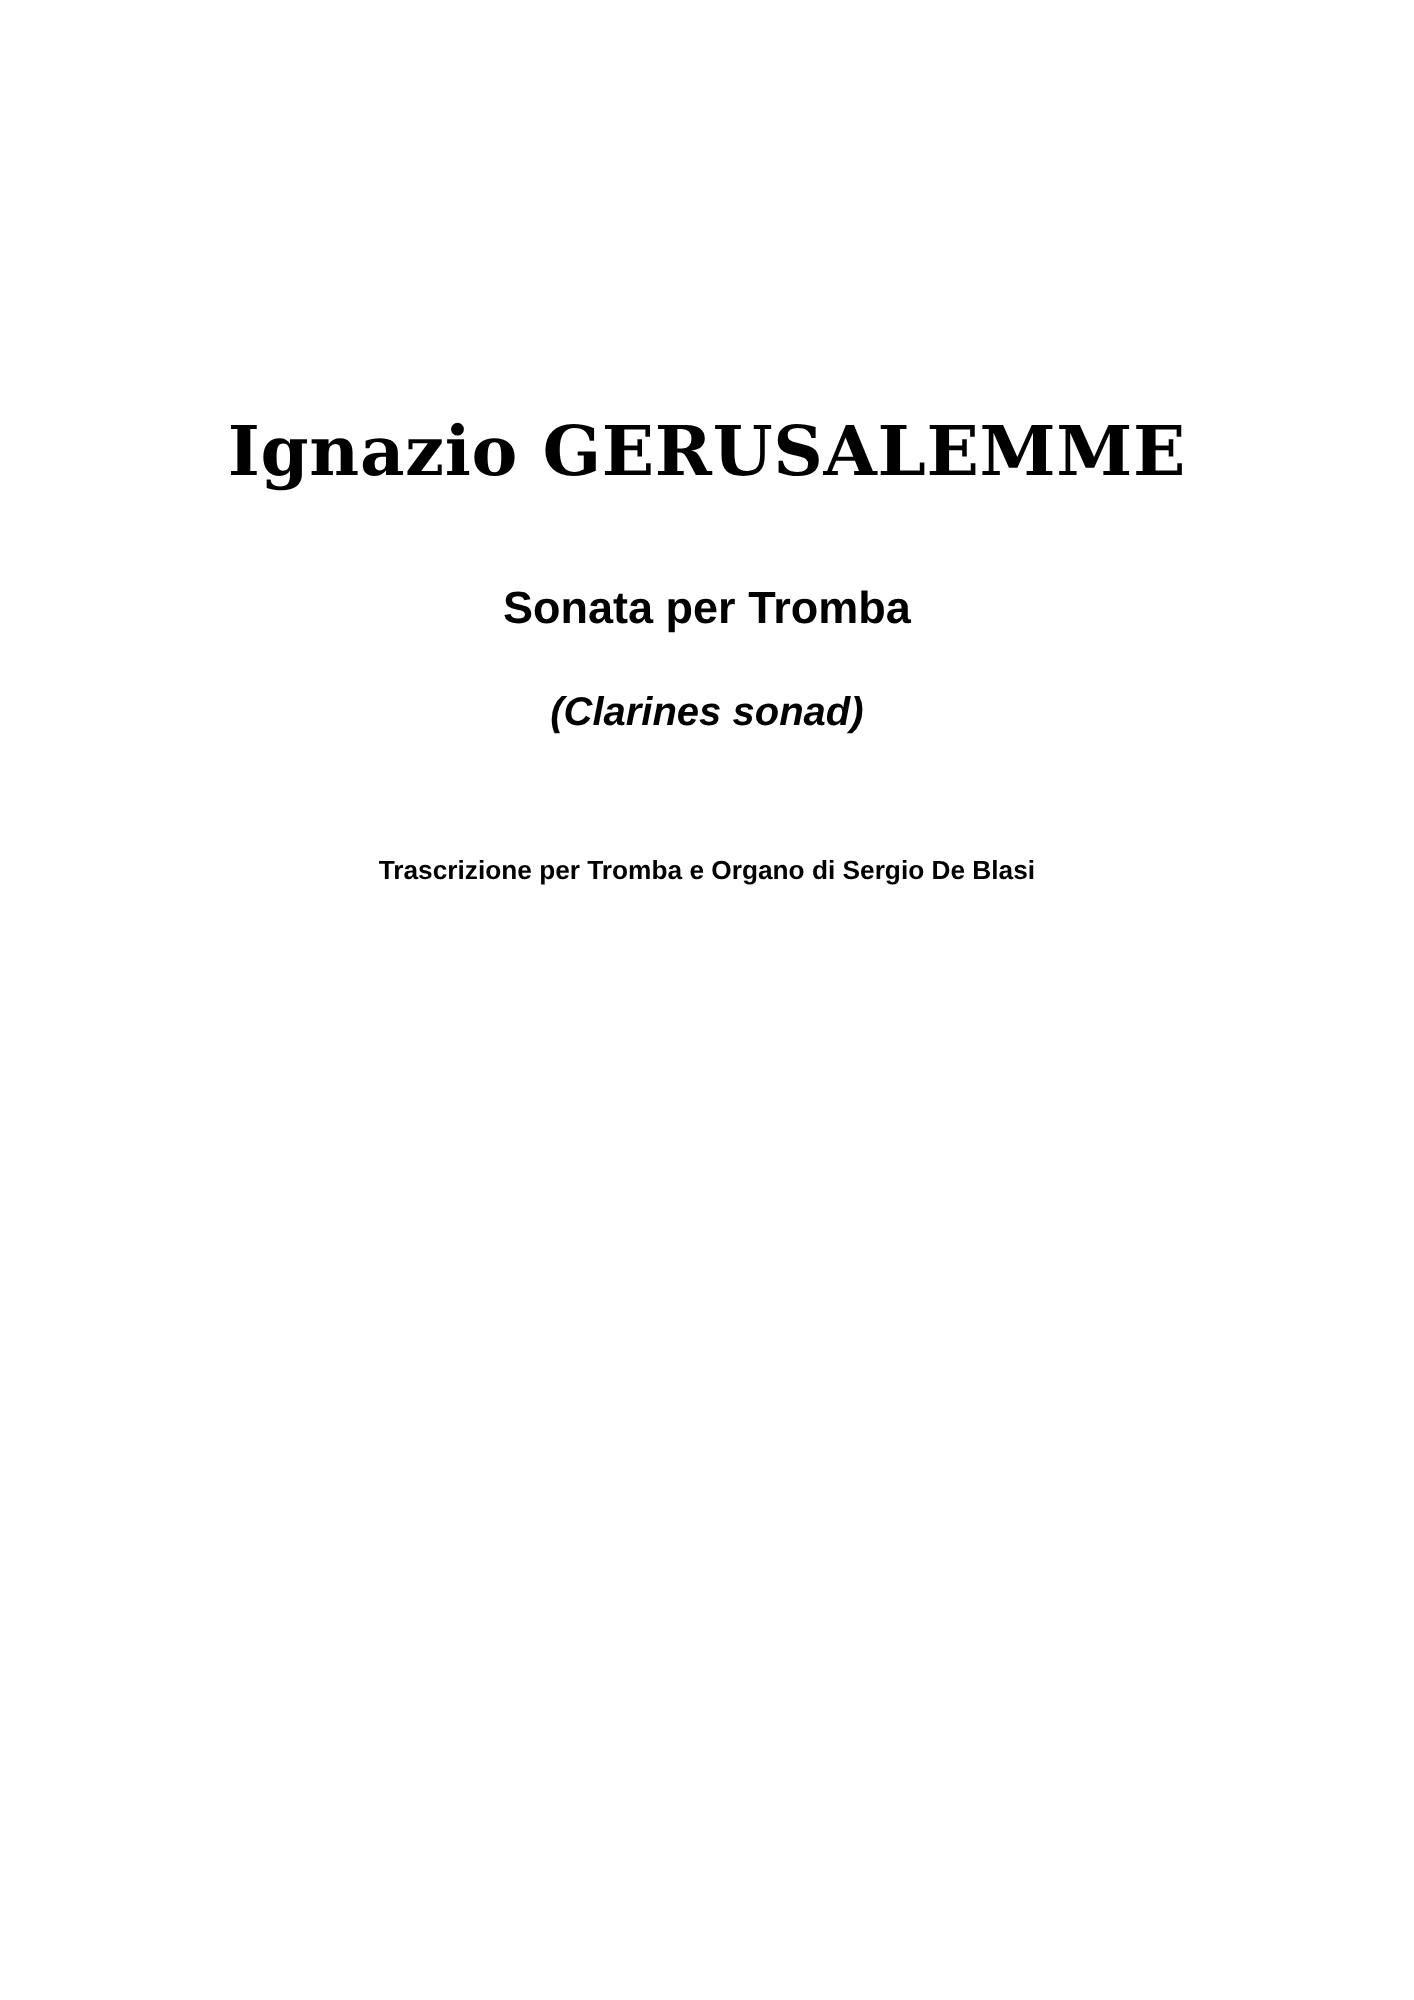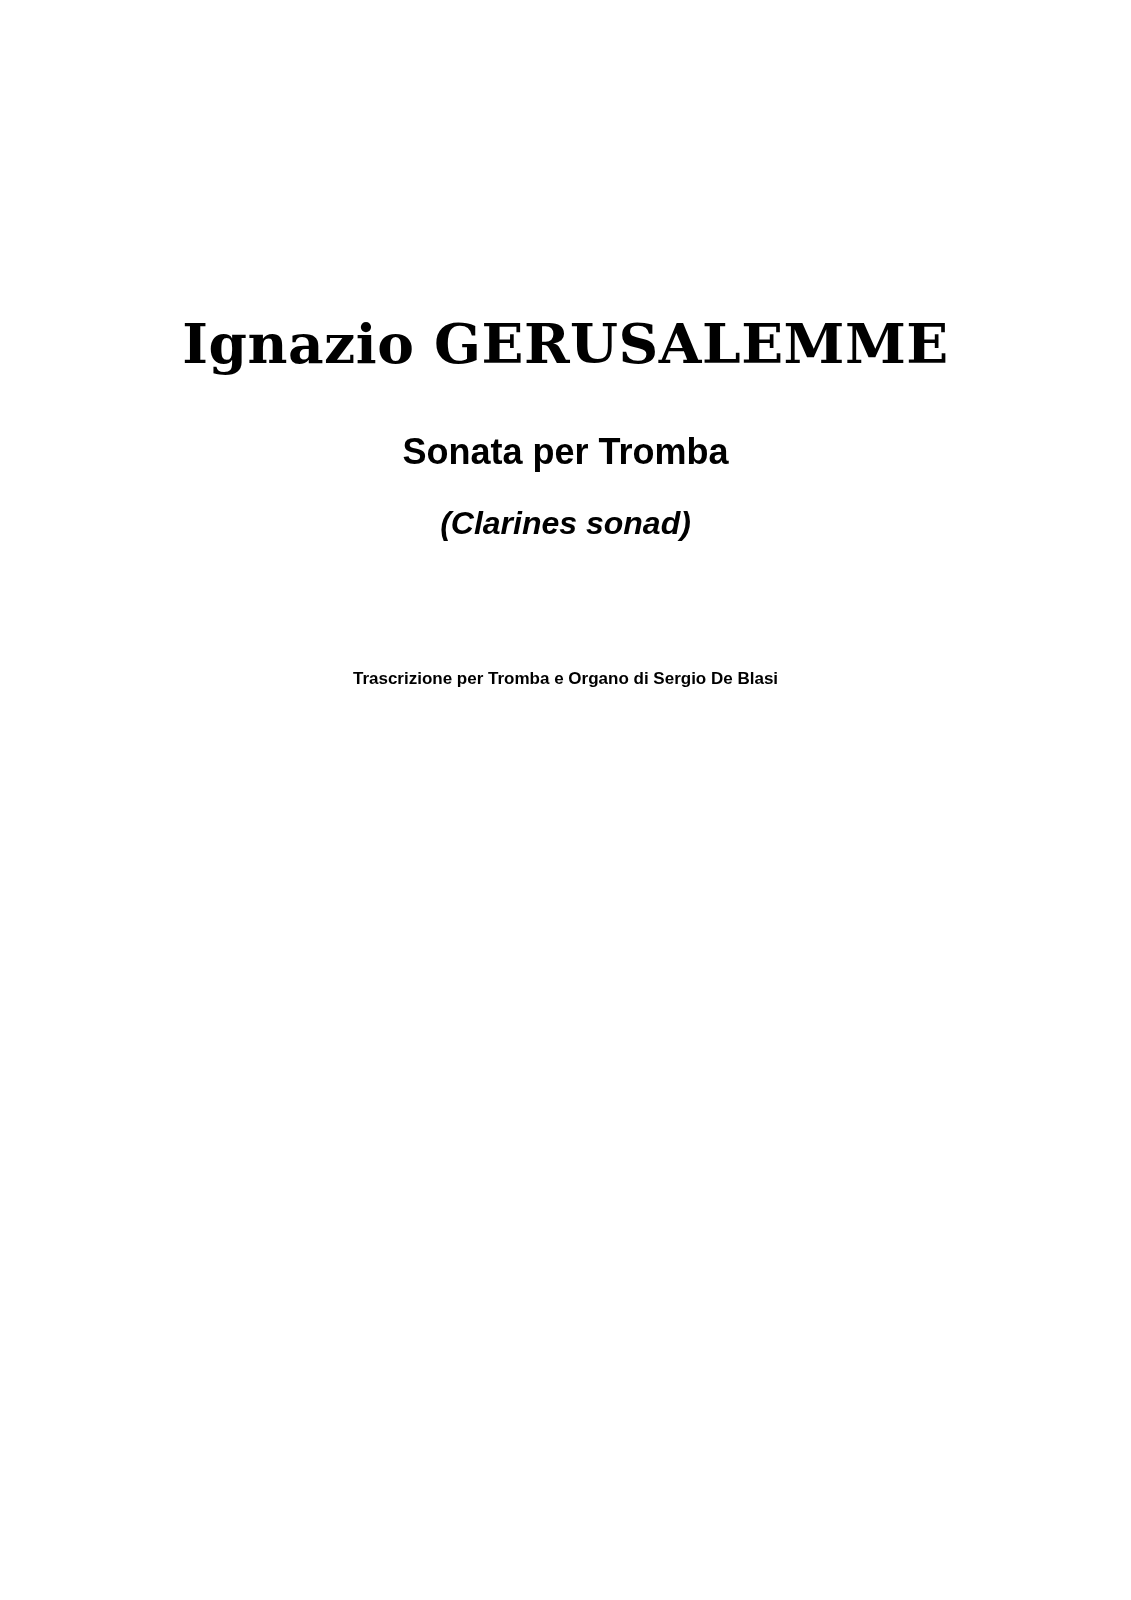--- a/index.html
+++ b/index.html
@@ -23,52 +23,52 @@
     right: 0;
     top: 315px;
     text-align: center;
   }
   .composer {
     font-family: "DejaVu Serif", serif;
     font-weight: bold;
     font-size: 55px;
     line-height: 1.05;
     letter-spacing: 0.5px;
-    margin: 0;
+    margin: 17px;
     color: #000000;
   }
   .work-title {
     font-family: "Liberation Sans", sans-serif;
     font-weight: bold;
     font-size: 36px;
     margin: 0;
     padding-top: 58px;
     color: #000000;
   }
   .subtitle {
     font-family: "Liberation Sans", sans-serif;
     font-weight: bold;
     font-style: italic;
     font-size: 32px;
-    margin: 0;
+    margin: 12px;
     padding-top: 32px;
     color: #000000;
   }
   .credit-block {
     position: absolute;
     left: 0;
     right: 0;
     top: 669px;
     text-align: center;
   }
   .credit {
     font-family: "Liberation Sans", sans-serif;
     font-weight: bold;
-    font-size: 17px;
-    margin: 0;
+    font-size: 21px;
+    margin: 16px;
     color: #000000;
   }
 </style>
 </head>
 <body>
 
 <div class="page">
 
   <div class="title-block">
     <h1 class="composer">Ignazio GERUSALEMME</h1>

